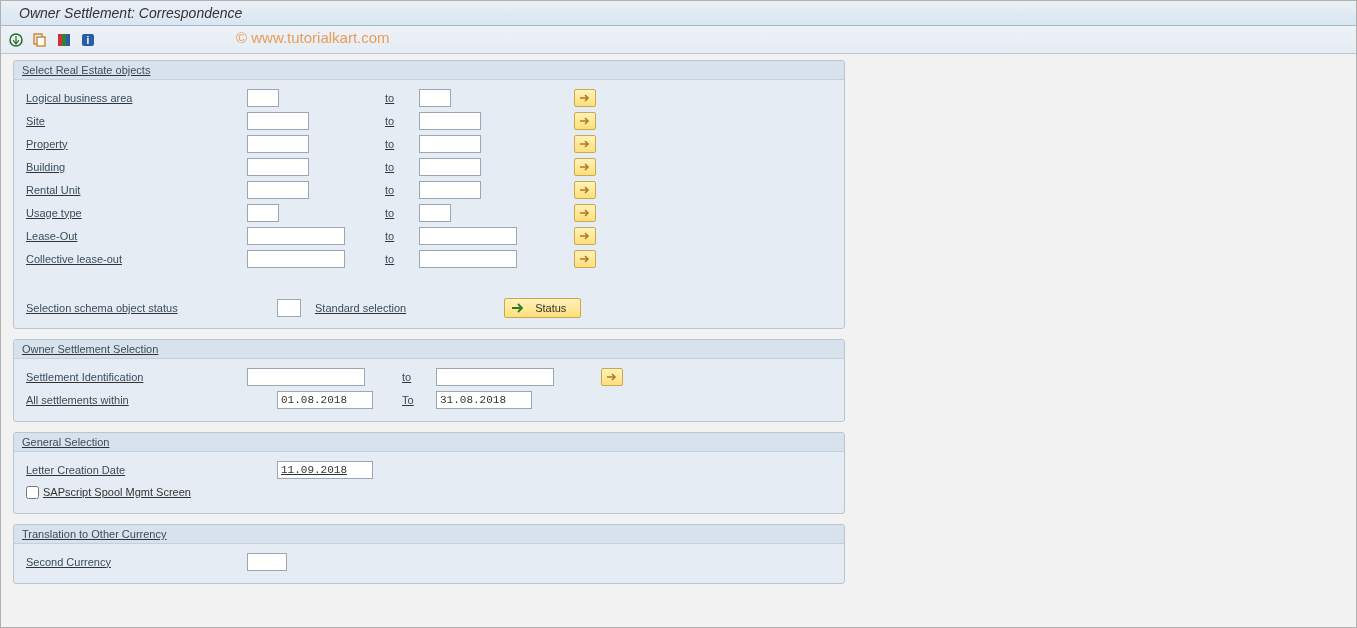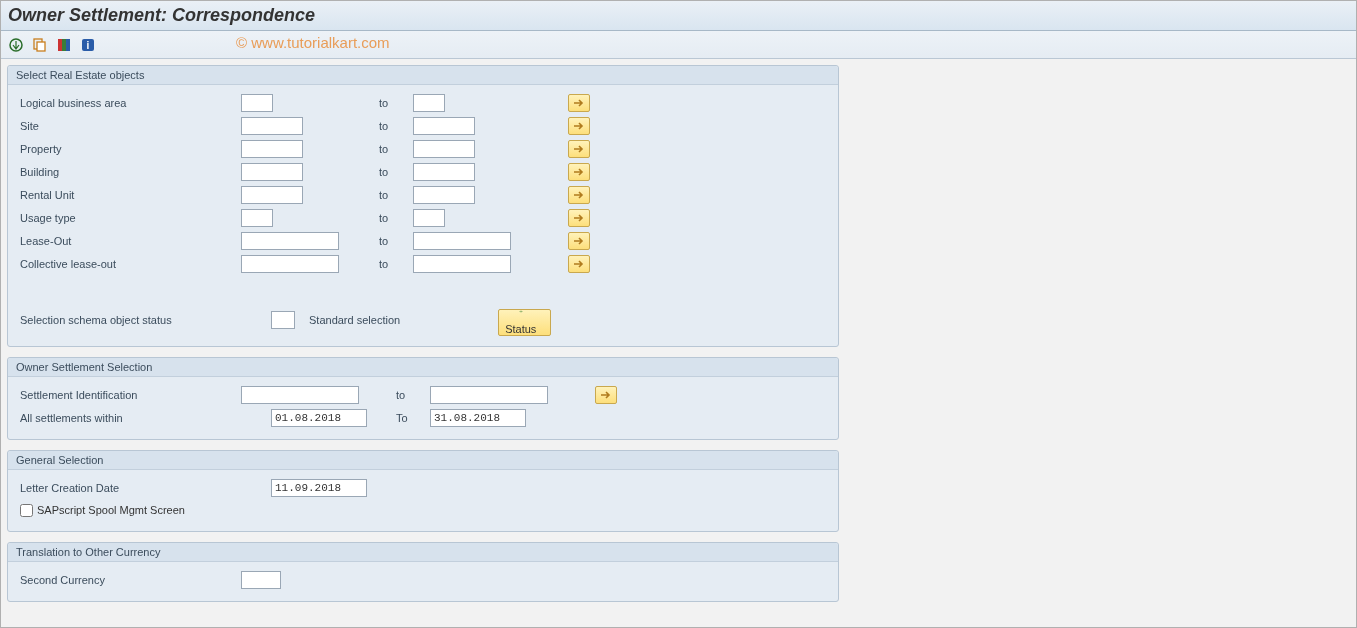--- a/index.html
+++ b/index.html
@@ -15,24 +15,24 @@
     height: 628px;
     background: #f2f2f2;
     border: 1px solid #b0b0b0;
     display: flex;
     flex-direction: column;
     position: relative;
   }
   .titlebar {
     background: linear-gradient(to bottom, #eaf0f6, #d9e5f0);
     border-bottom: 1px solid #a7b8c7;
-    padding: 4px 7px;
-    font-weight: bold;
+    padding: 4px 18px;
+    font-weight: normal;
     font-style: italic;
-    font-size: 18px;
+    font-size: 14px;
     color: #333;
   }
   .toolbar {
     background: linear-gradient(to bottom, #edf2f7, #e5ecf3);
     border-bottom: 1px solid #bac7d4;
     padding: 0 6px;
     height: 28px;
     display: flex;
     align-items: center;
     gap: 6px;
@@ -52,22 +52,23 @@
     left: 235px;
     top: 3px;
     color: #e98f3d;
     font-size: 15px;
     opacity: 0.85;
     pointer-events: none;
   }
   .content-scroll {
     flex: 1;
     overflow-y: scroll;
-    padding: 6px 8px 6px 6px;
+    padding: 6px 8px 6px 12px;
     position: relative;
+    text-decoration: underline;
   }
   .groupbox {
     background: #e5ecf3;
     border: 1px solid #b8c6d4;
     border-radius: 3px;
     margin-bottom: 10px;
     width: 832px;
   }
   .group-title {
     background: #d7e2ed;
@@ -117,29 +118,28 @@
     display: flex;
     align-items: center;
     justify-content: center;
     cursor: pointer;
     border-radius: 2px;
   }
   .multi-btn svg { width: 12px; height: 10px; }
   .status-btn {
     border: 1px solid #c9a84e;
     background: linear-gradient(to bottom, #fff2ba, #fddf7b);
-    height: 27px;
+    height: 20px;
     padding: 0 14px 0 6px;
     display: inline-flex;
     align-items: center;
     gap: 10px;
     cursor: pointer;
     border-radius: 2px;
     color: #333;
-    flex-direction: column;
   }
   .status-btn svg { width: 14px; height: 12px; }
   .schema-row {
     display: flex;
     align-items: center;
     margin-top: 28px;
   }
   .schema-row .lbl { width: 255px; }
   .schema-row .after-schema { margin-left: 14px; color:#3b4c5c;}
   .chk-row {

